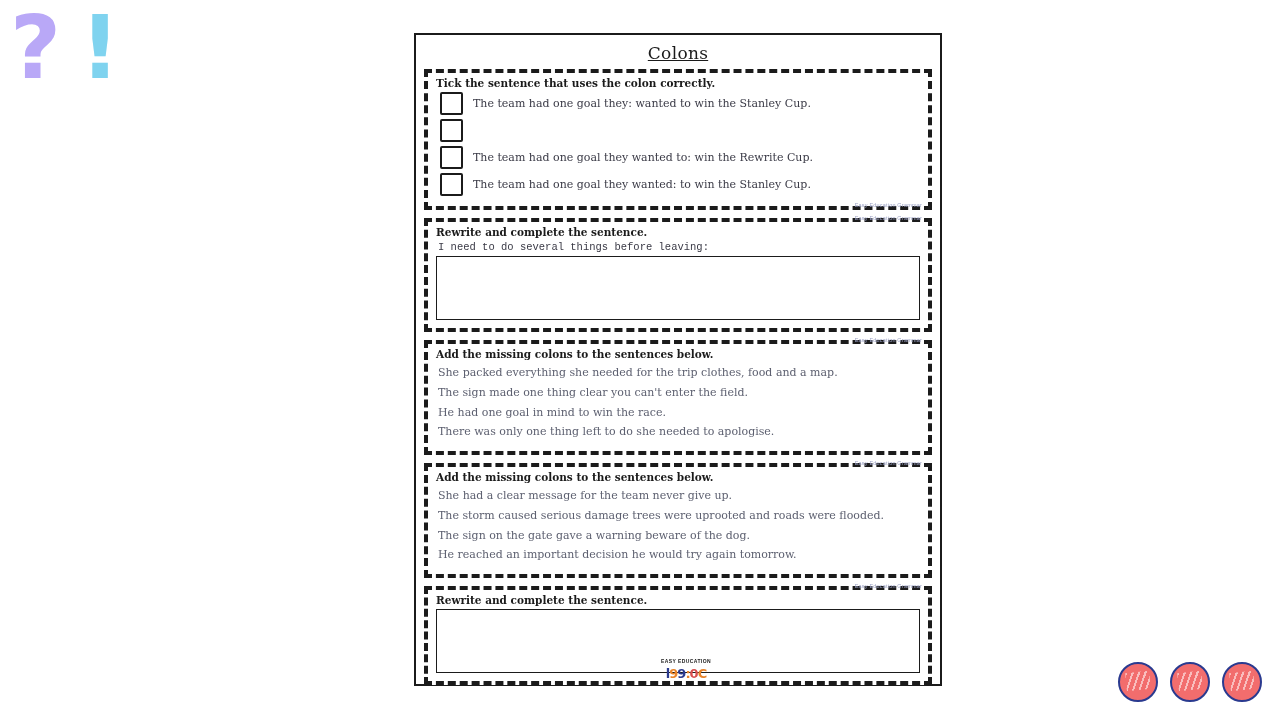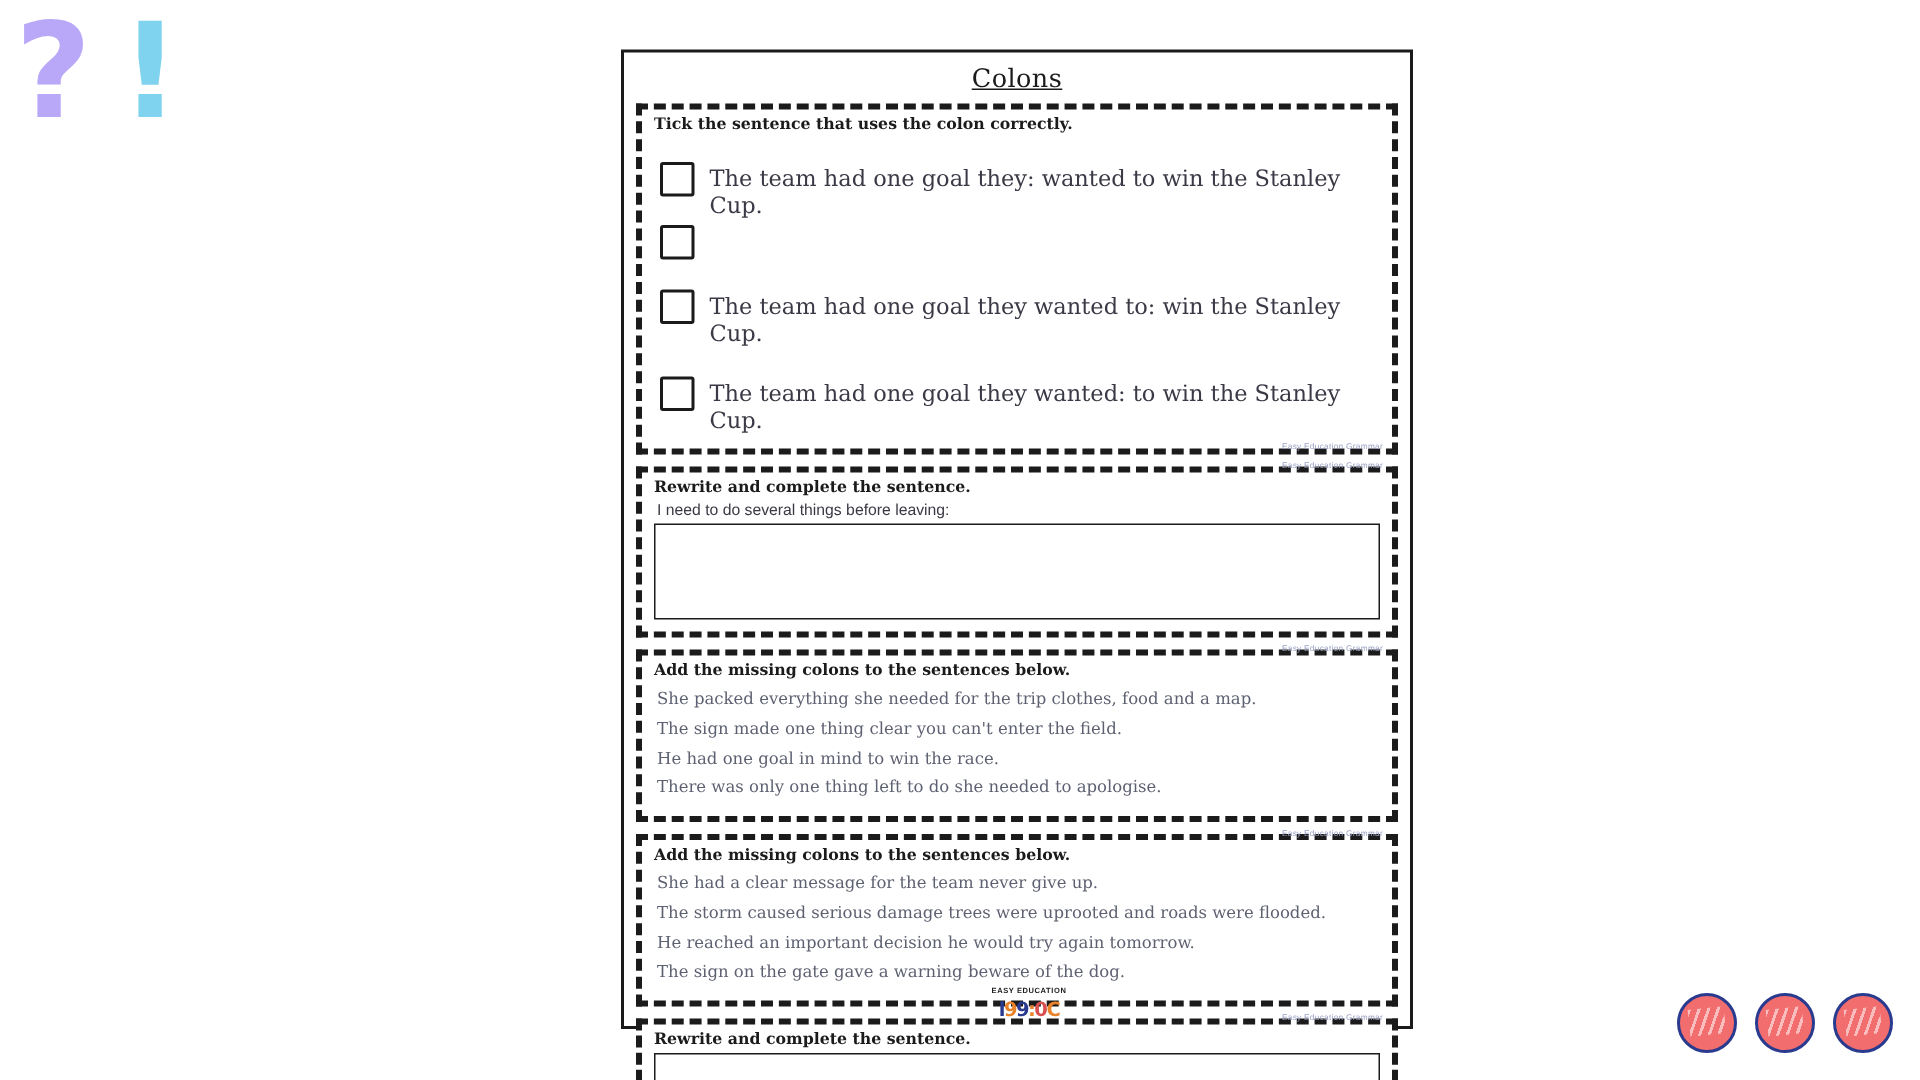--- a/index.html
+++ b/index.html
@@ -132,35 +132,34 @@
     width: 19px;
     height: 19px;
     border: 2px solid #1b1b1b;
     background: #ffffff;
     flex: 0 0 auto;
     margin-right: 10px;
     border-radius: 2px;
   }
   .tick-text {
     font-family: "DejaVu Serif", serif;
-    font-size: 15px;
+    font-size: 11px;
     color: #3a3a46;
-    margin-top: 18px;
   }
 
   
   .answer-box {
     border: 1.5px solid #1b1b1b;
     height: 62px;
     margin: 3px 2px 2px 2px;
     background: #ffffff;
   }
 
   .prompt-line {
-    font-family: Liberation Sans, sans-serif;
+    font-family: Liberation Mono, monospace;
     font-size: 10.5px;
     color: #3a3a46;
     margin: 0 0 2px 4px;
   }
 
   .sentence {
     font-family: "DejaVu Serif", serif;
     font-size: 11px;
     color: #5d6070;
     margin: 6px 0 6px 4px;
@@ -210,21 +209,21 @@
 
       <div class="tick-row">
         <div class="tickbox"></div>
         <div class="tick-text">The team had one goal they: wanted to win the Stanley Cup.</div>
       </div>
       <div class="tick-row">
         <div class="tickbox"></div>
       </div>
       <div class="tick-row">
         <div class="tickbox"></div>
-        <div class="tick-text">The team had one goal they wanted to: win the Stanley Cup.</div>
+        <div class="tick-text">The team had one goal they wanted to: win the Rewrite Cup.</div>
       </div>
       <div class="tick-row">
         <div class="tickbox"></div>
         <div class="tick-text">The team had one goal they wanted: to win the Stanley Cup.</div>
       </div>
 
       <div class="watermark" style="top:auto; bottom:-2px;">Easy Education Grammar</div>
     </div>
 
     <div class="section">
@@ -241,22 +240,22 @@
       <div class="sentence">The sign made one thing clear you can't enter the field.</div>
       <div class="sentence">He had one goal in mind to win the race.</div>
       <div class="sentence">There was only one thing left to do she needed to apologise.</div>
     </div>
 
     <div class="section">
       <div class="watermark">Easy Education Grammar</div>
       <div class="section-title">Add the missing colons to the sentences below.</div>
       <div class="sentence">She had a clear message for the team never give up.</div>
       <div class="sentence">The storm caused serious damage trees were uprooted and roads were flooded.</div>
+      <div class="sentence">The sign on the gate gave a warning beware of the dog.</div>
       <div class="sentence">He reached an important decision he would try again tomorrow.</div>
-      <div class="sentence">The sign on the gate gave a warning beware of the dog.</div>
     </div>
 
     <div class="section">
       <div class="watermark">Easy Education Grammar</div>
       <div class="section-title">Rewrite and complete the sentence.</div>
       <div class="answer-box"></div>
     </div>
 
     <div class="footer-logo">
       <div class="brand">EASY EDUCATION</div>

